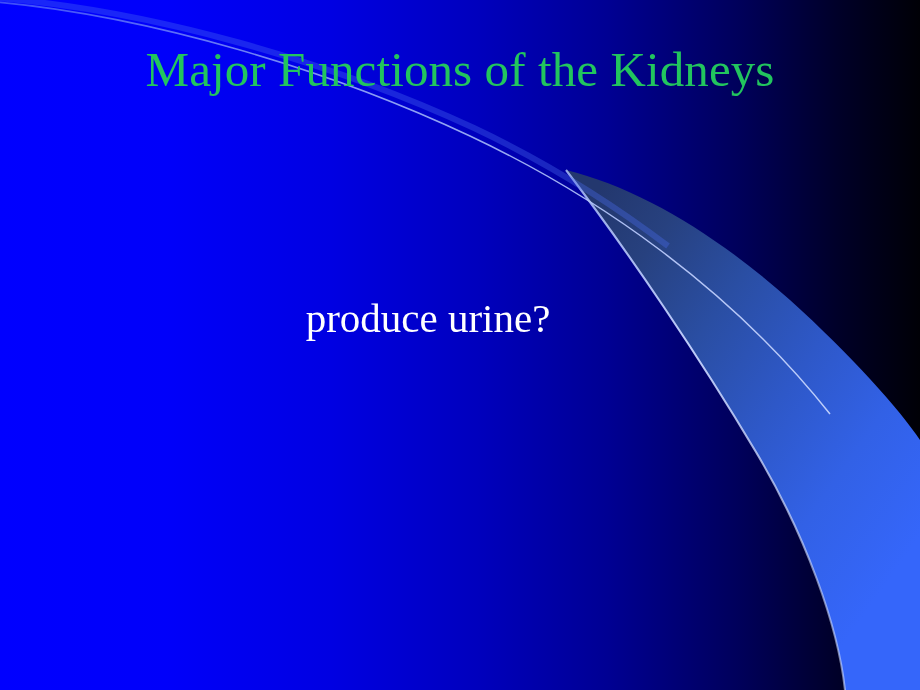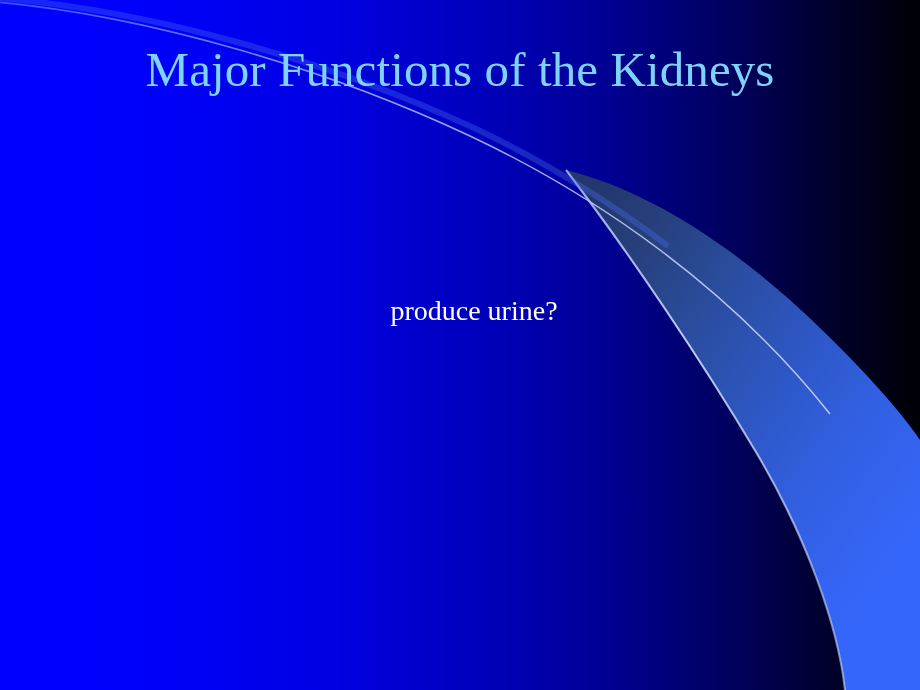--- a/index.html
+++ b/index.html
@@ -29,39 +29,38 @@
     top: 0;
     width: 920px;
     height: 690px;
   }
   #slide-title {
     position: absolute;
     left: 0;
     top: 44px;
     width: 920px;
     text-align: center;
-    color: #7dd3fc;
+    color: #22c55e;
     font-size: 49px;
     line-height: 1.08;
     font-weight: normal;
     letter-spacing: 0.1px;
     white-space: nowrap;
   }
   #slide-body-text {
     position: absolute;
     left: 0;
     top: 296px;
     width: 856px;
     text-align: center;
     color: #ffffff;
-    font-size: 28px;
+    font-size: 41px;
     line-height: 1.1;
     font-weight: normal;
     white-space: nowrap;
-    margin-left: 46px;
   }
 </style>
 </head>
 <body>
 
 <div id="slide">
 
   <svg id="bg-svg" viewBox="0 0 920 690" preserveAspectRatio="none">
     <defs>
       <linearGradient id="mainGrad" x1="0" y1="0" x2="1" y2="0">

